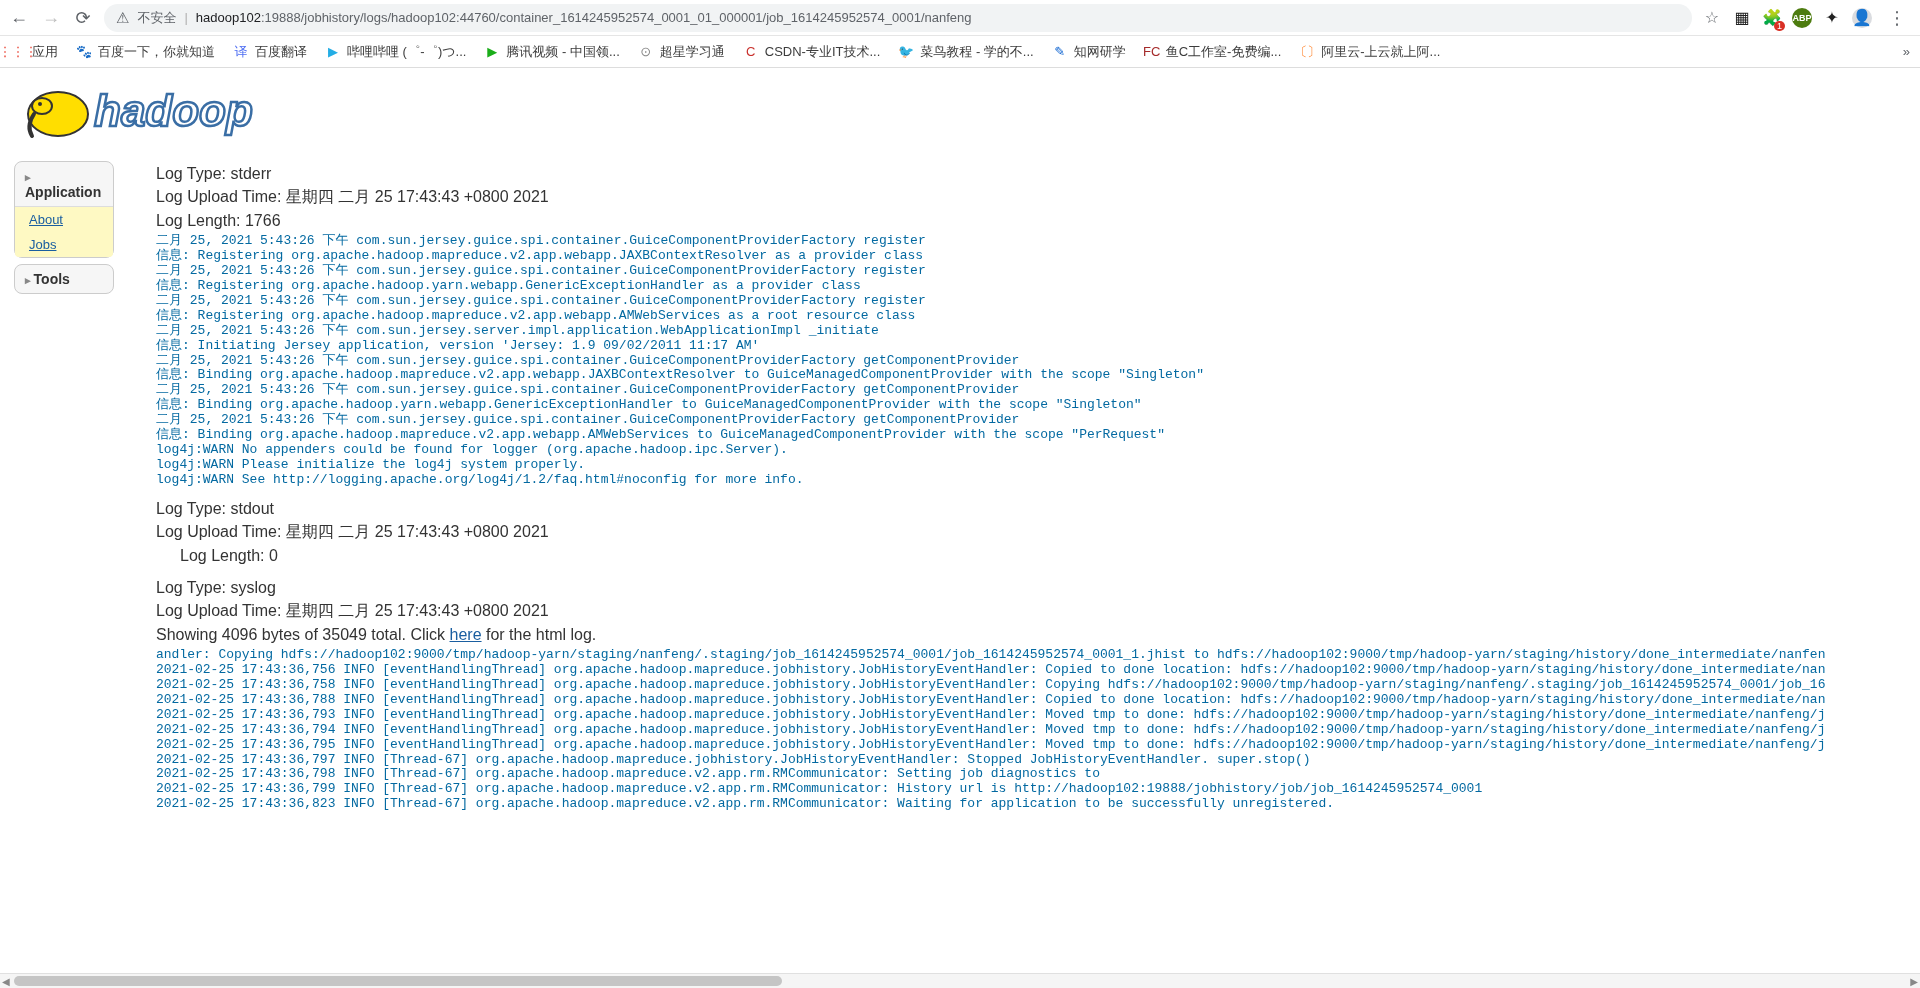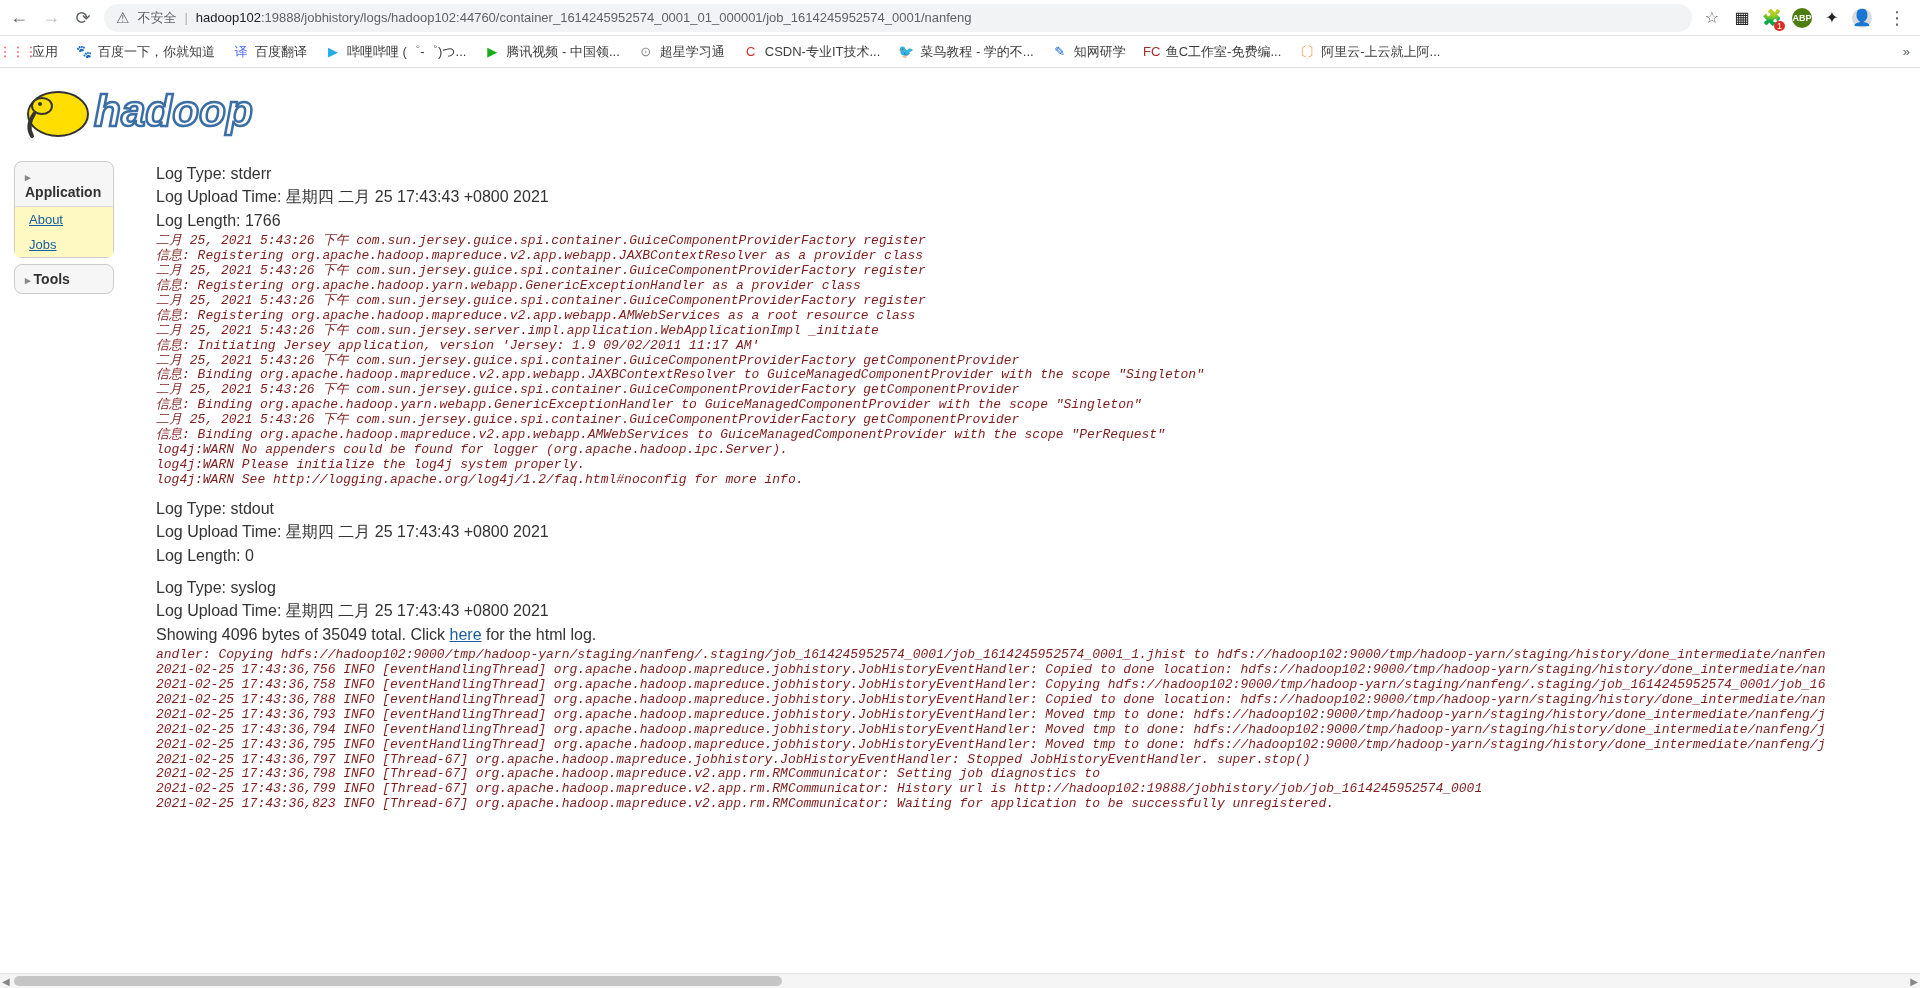--- a/index.html
+++ b/index.html
@@ -33,21 +33,21 @@
 .side-link { display:block; padding:5px 14px; color:#1a5ea0; text-decoration:underline; font-size:13px; cursor:pointer; background:#fef9c3;}
 .side-sec .side-link:last-child{border-radius:0 0 4px 4px;}
 .side-hdr.alone{border-bottom:none;border-radius:4px;}
 
 .main { flex:1; padding:10px 6px 0 6px; overflow:auto; white-space:nowrap; }
 
 
 .logo-wrap { padding:10px 0 4px 16px; }
 
 .sec-line { font-size:16px; color:#333; margin:4px 0; }
-pre.log { font-family:"SimSun","NSimSun","Courier New",monospace; font-size:13px; color:#7f1d1d; line-height:1.15; white-space:pre; margin:2px 0 12px 0;font-style:italic; }
+pre.log { font-family:"SimSun","NSimSun","Courier New",monospace; font-size:13px; color:#0369a1; line-height:1.15; white-space:pre; margin:2px 0 12px 0; }
 .fulllog-link { color:#1a5ea0; text-decoration:underline; cursor:pointer; }
 
 
 .hscroll { position:fixed; bottom:0; left:0; right:0; height:15px; background:#f5f5f5; border-top:1px solid #e0e0e0; display:flex; align-items:center; }
 .hscroll .thumb { position:absolute; left:14px; width:40%; height:10px; background:#c5c5c5; border-radius:5px; }
 
 
 .badge{position:relative;}
 .badge::after{content:"1";position:absolute;bottom:-3px;right:-3px;background:#d93025;color:#fff;font-size:9px;border-radius:6px;padding:0 3px;}
 </style>
@@ -155,21 +155,21 @@
 二月 25, 2021 5:43:26 下午 com.sun.jersey.guice.spi.container.GuiceComponentProviderFactory getComponentProvider
 信息: Binding org.apache.hadoop.yarn.webapp.GenericExceptionHandler to GuiceManagedComponentProvider with the scope "Singleton"
 二月 25, 2021 5:43:26 下午 com.sun.jersey.guice.spi.container.GuiceComponentProviderFactory getComponentProvider
 信息: Binding org.apache.hadoop.mapreduce.v2.app.webapp.AMWebServices to GuiceManagedComponentProvider with the scope "PerRequest"
 log4j:WARN No appenders could be found for logger (org.apache.hadoop.ipc.Server).
 log4j:WARN Please initialize the log4j system properly.
 log4j:WARN See http://logging.apache.org/log4j/1.2/faq.html#noconfig for more info.</pre>
 
     <p class="sec-line"><span>Log Type: </span><span>stdout</span></p>
     <p class="sec-line"><span>Log Upload Time: </span><span>星期四 二月 25 17:43:43 +0800 2021</span></p>
-    <p class="sec-line" style="margin-bottom:14px;"><span>Log Length: </span><span>0</span></p>
+    <p class="sec-line" style="margin-bottom:14px;margin-left:24px;"><span>Log Length: </span><span>0</span></p>
 
     <p class="sec-line"><span>Log Type: </span><span>syslog</span></p>
     <p class="sec-line"><span>Log Upload Time: </span><span>星期四 二月 25 17:43:43 +0800 2021</span></p>
     <p class="sec-line">
       <span>Showing 4096 bytes of 35049 total. Click </span><a class="fulllog-link">here</a><span> for the html log.</span>
     </p>
     <pre class="log">andler: Copying hdfs://hadoop102:9000/tmp/hadoop-yarn/staging/nanfeng/.staging/job_1614245952574_0001/job_1614245952574_0001_1.jhist to hdfs://hadoop102:9000/tmp/hadoop-yarn/staging/history/done_intermediate/nanfen
 2021-02-25 17:43:36,756 INFO [eventHandlingThread] org.apache.hadoop.mapreduce.jobhistory.JobHistoryEventHandler: Copied to done location: hdfs://hadoop102:9000/tmp/hadoop-yarn/staging/history/done_intermediate/nan
 2021-02-25 17:43:36,758 INFO [eventHandlingThread] org.apache.hadoop.mapreduce.jobhistory.JobHistoryEventHandler: Copying hdfs://hadoop102:9000/tmp/hadoop-yarn/staging/nanfeng/.staging/job_1614245952574_0001/job_16
 2021-02-25 17:43:36,788 INFO [eventHandlingThread] org.apache.hadoop.mapreduce.jobhistory.JobHistoryEventHandler: Copied to done location: hdfs://hadoop102:9000/tmp/hadoop-yarn/staging/history/done_intermediate/nan

